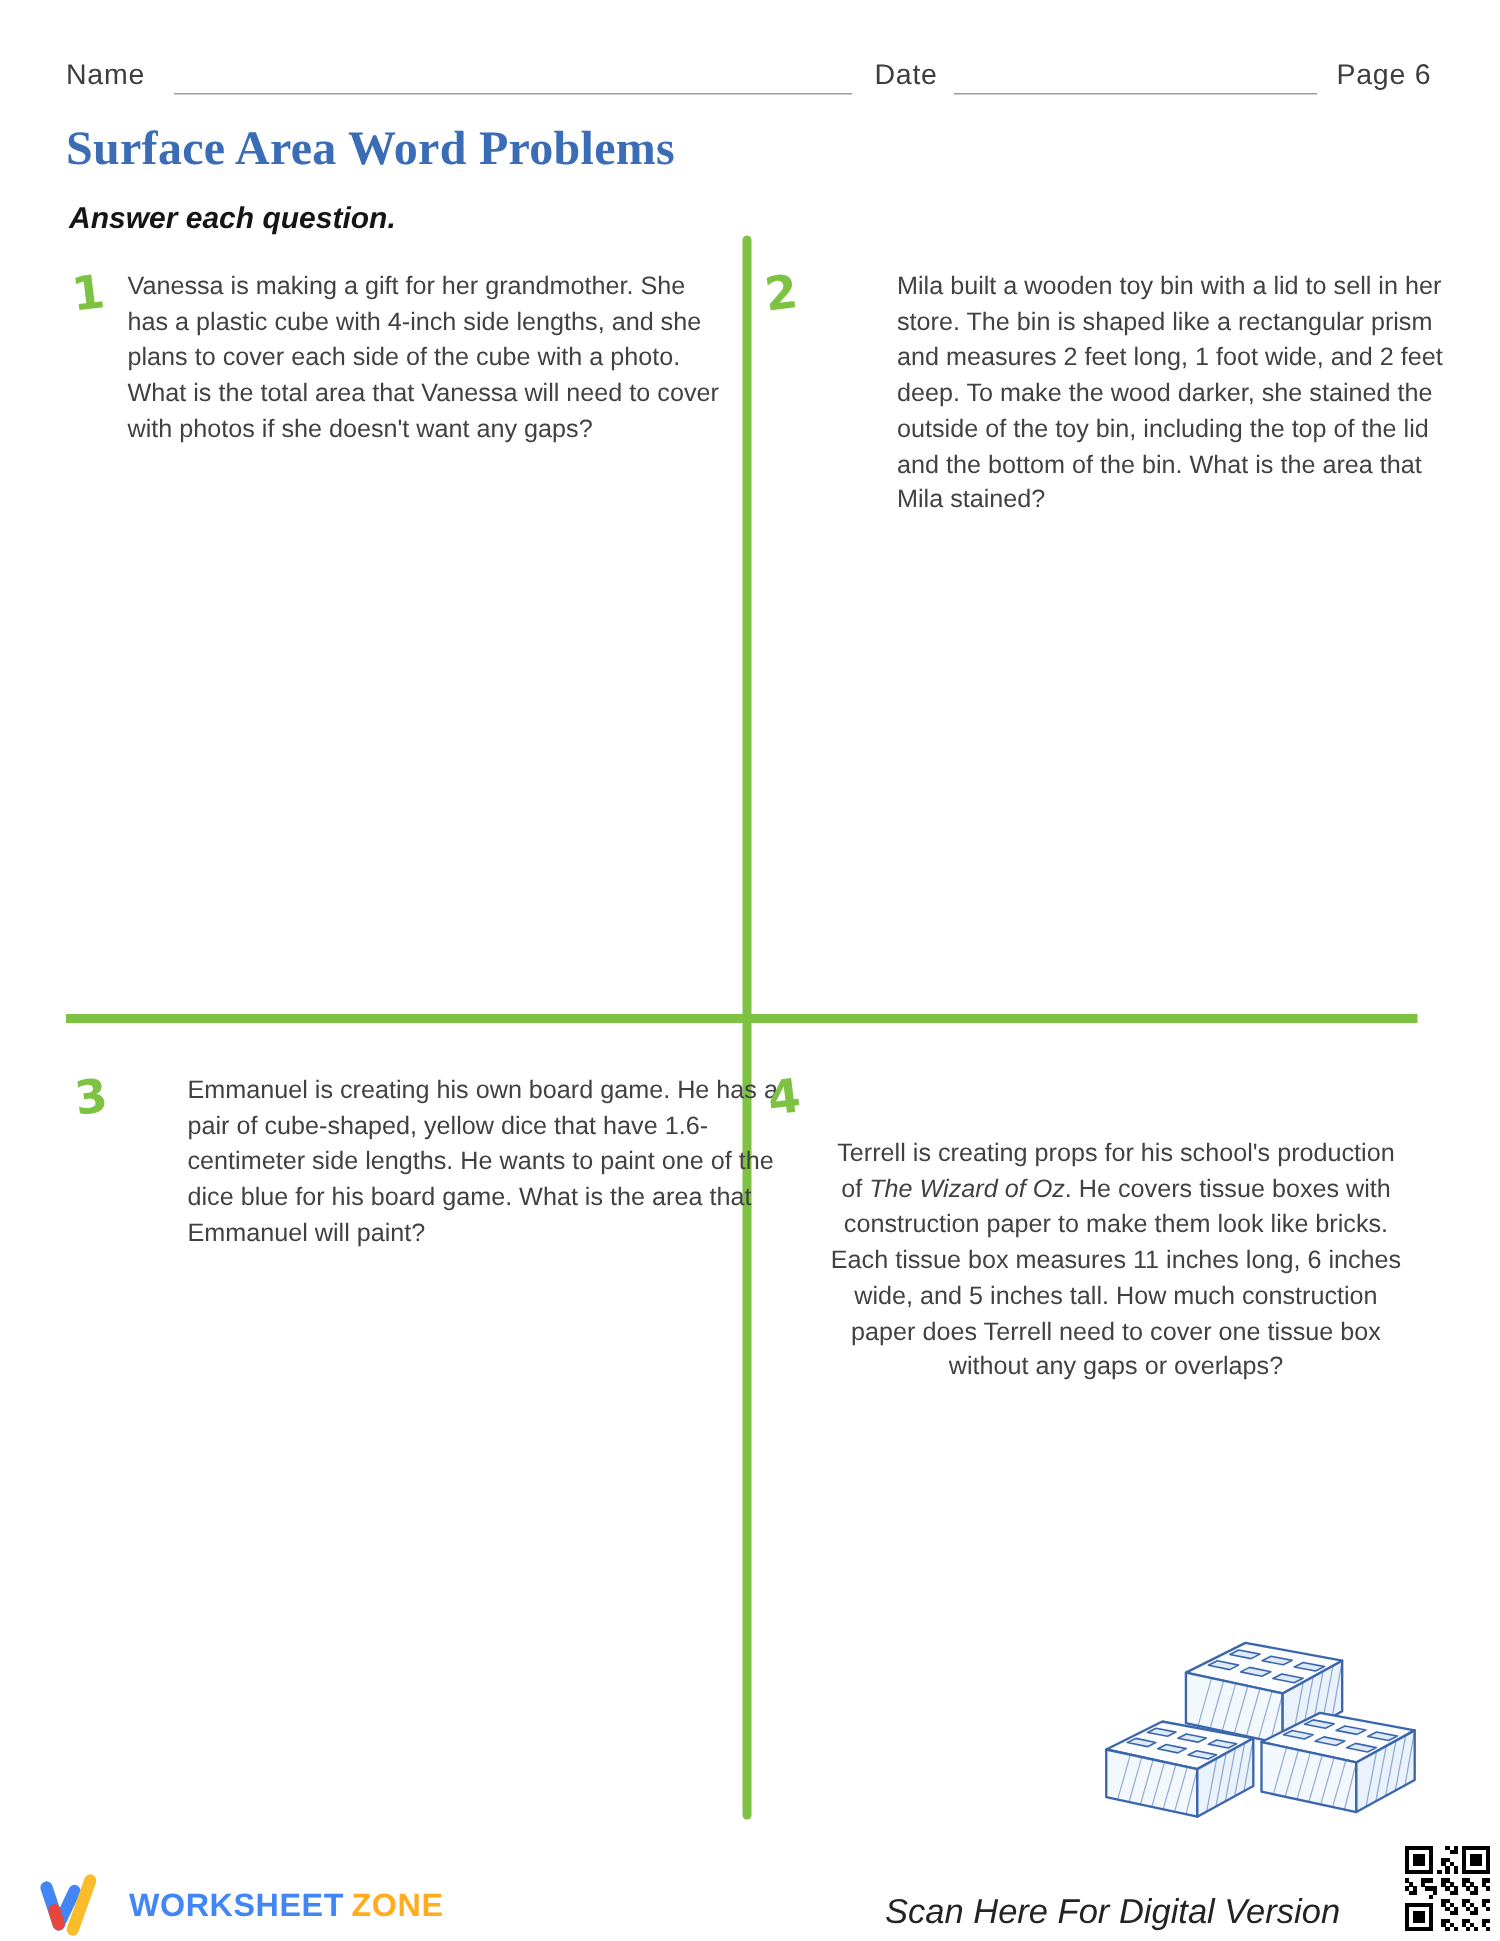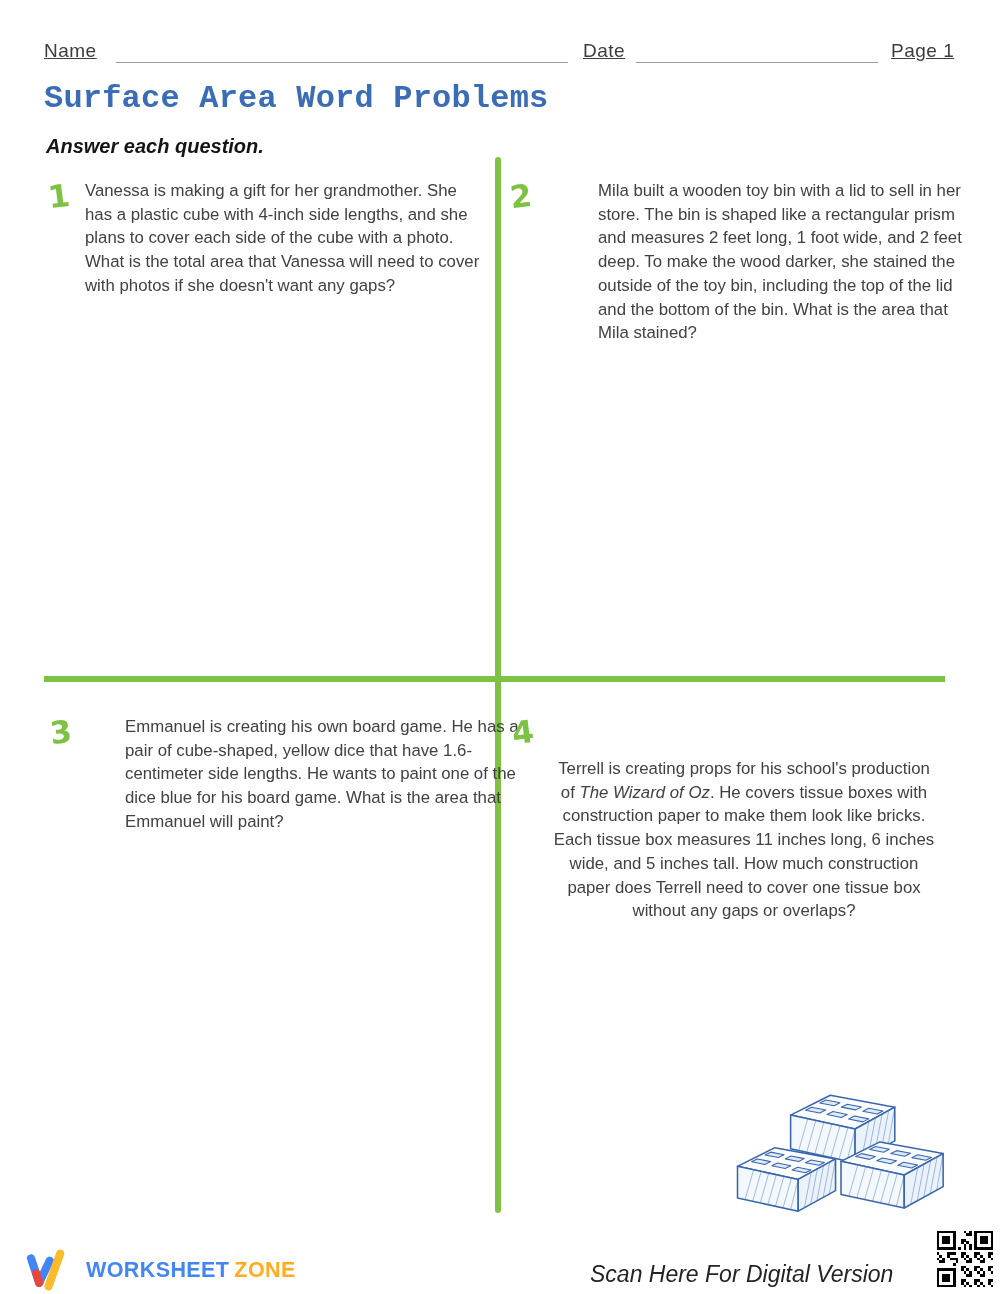--- a/index.html
+++ b/index.html
@@ -1,31 +1,31 @@
 <!DOCTYPE html>
 <html><head>
 <meta charset="utf-8">
 <style>
   html,body{margin:0;padding:0;background:#ffffff;}
   .page{
     position:relative;width:1000px;height:1294px;background:#ffffff;overflow:hidden;
     font-family:"Liberation Sans",sans-serif;
   }
   
-  .hdr-label{position:absolute;font-size:19px;color:#3d3d3d;letter-spacing:0.5px;text-decoration:underline;}
+  .hdr-label{position:absolute;font-size:19px;color:#3d3d3d;letter-spacing:0.5px;}
   .hdr-line{position:absolute;height:22px;border-bottom:1.5px solid #9b9b9b;}
   #name-label{left:44px;top:40px;}
   #name-line{left:116px;top:40px;width:452px;}
   #date-label{left:583px;top:40px;}
   #date-line{left:636px;top:40px;width:242px;}
   #page-label{left:891px;top:40px;}
   
   .title{
     position:absolute;left:44px;top:80px;
-    font-family:Liberation Mono, monospace;
+    font-family:Liberation Serif, serif;
     font-size:32px;font-weight:bold;letter-spacing:0.2px;color:#3A6DB5;
   }
   .instructions{
     position:absolute;left:46px;top:135px;
     font-size:20px;font-weight:bold;color:#151515;font-style:italic;
   }
   
   .divider-v{position:absolute;left:495px;top:157px;width:6px;height:1056px;background:#7DC242;border-radius:3px;}
   .divider-h{position:absolute;left:44px;top:676px;width:901px;height:6px;background:#7DC242;}
   
@@ -61,21 +61,21 @@
 </style>
 </head>
 <body>
 
 <div class="page">
 
   <span class="hdr-label" id="name-label">Name</span>
   <span class="hdr-line" id="name-line"></span>
   <span class="hdr-label" id="date-label">Date</span>
   <span class="hdr-line" id="date-line"></span>
-  <span class="hdr-label" id="page-label">Page 1</span>
+  <span class="hdr-label" id="page-label">Page 6</span>
 
   <div class="title">Surface Area Word Problems</div>
   <div class="instructions">Answer each question.</div>
 
   <div class="divider-v"></div>
   <div class="divider-h"></div>
 
   <div class="pnum" id="p1-num">1</div>
   <div class="ptext" id="p1-text">Vanessa is making a gift for her grandmother. She has a plastic cube with 4-inch side lengths, and she plans to cover each side of the cube with a photo. What is the total area that Vanessa will need to cover with photos if she doesn't want any gaps?</div>
 

